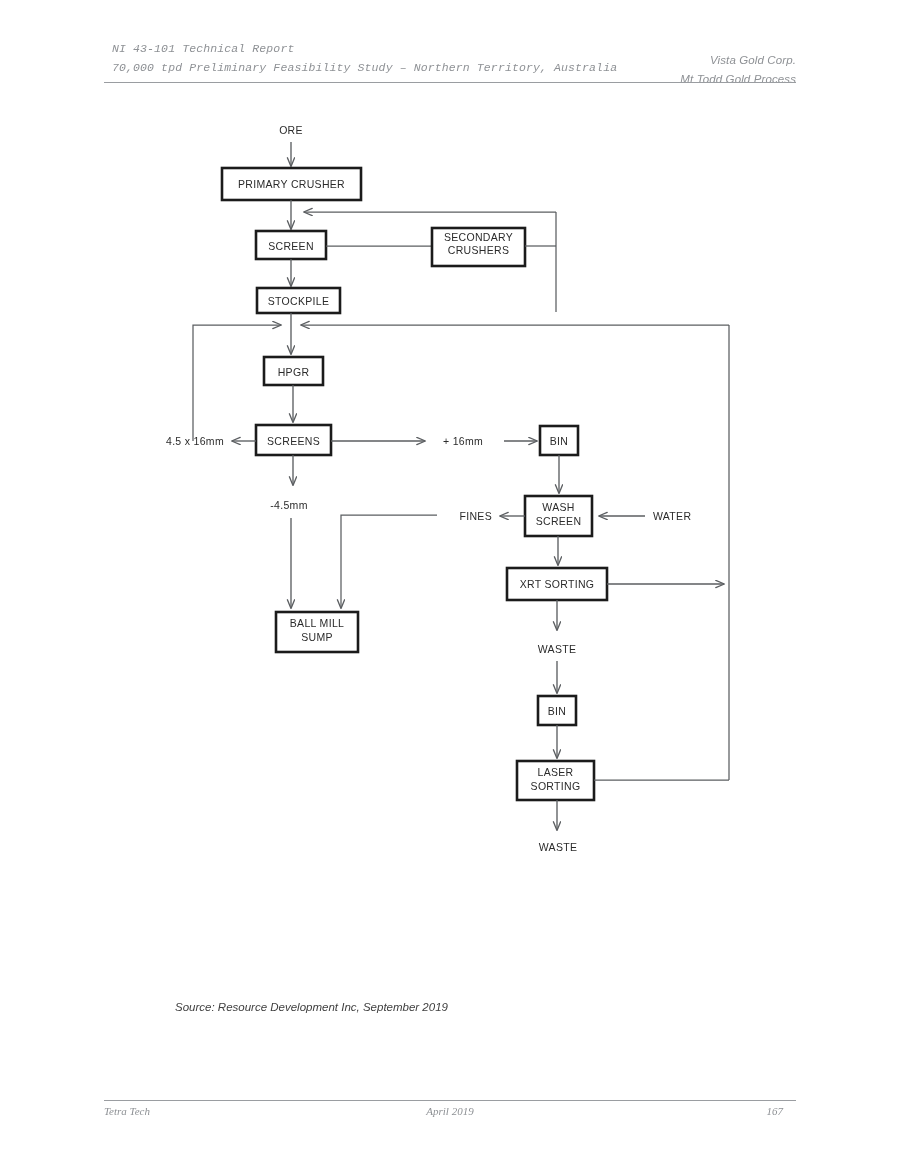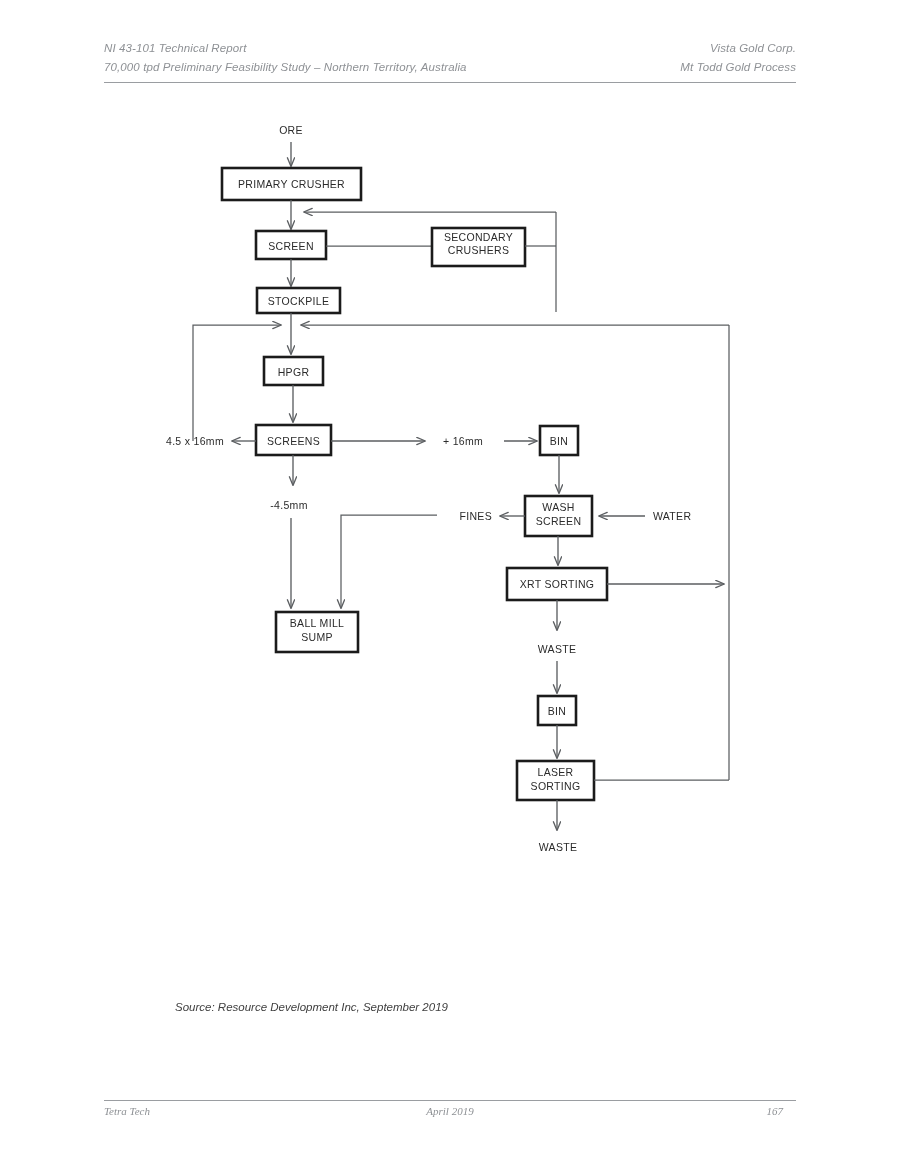--- a/index.html
+++ b/index.html
@@ -31,22 +31,22 @@
   .hdr-left, .hdr-right {
     position: absolute;
     top: 0;
     font-family: "Liberation Sans", sans-serif;
     font-style: italic;
     font-size: 11.5px;
     color: #8e9195;
     white-space: nowrap;
     letter-spacing: 0.01em;
   }
-  .hdr-left { left: 0; }
-  .hdr-right { right: 0; }
+  .hdr-left { left: 8px; font-family: Liberation Mono, monospace; }
+  .hdr-right { right: 0; margin-top: 12px; }
   #header-rule {
     position: absolute;
     left: 104px;
     top: 82px;
     width: 692px;
     height: 0;
     border-top: 1.3px solid #9a9da1;
   }
 
   

